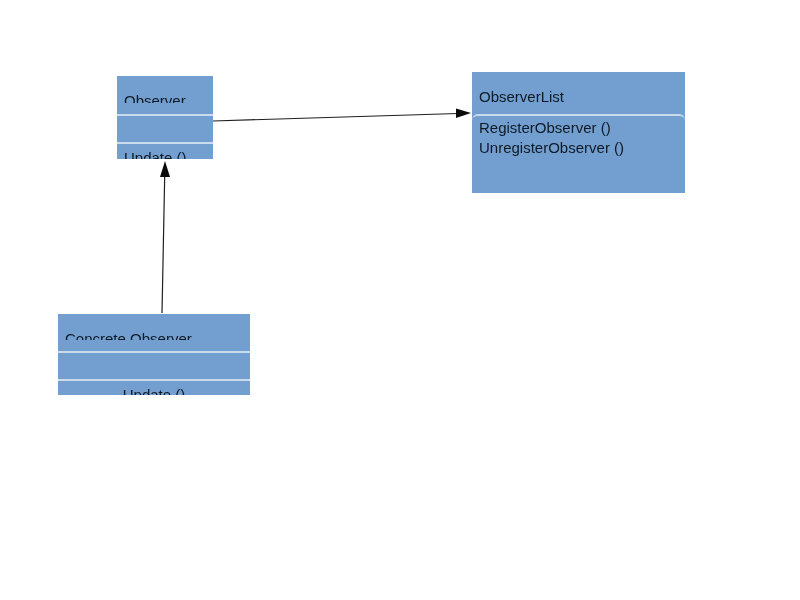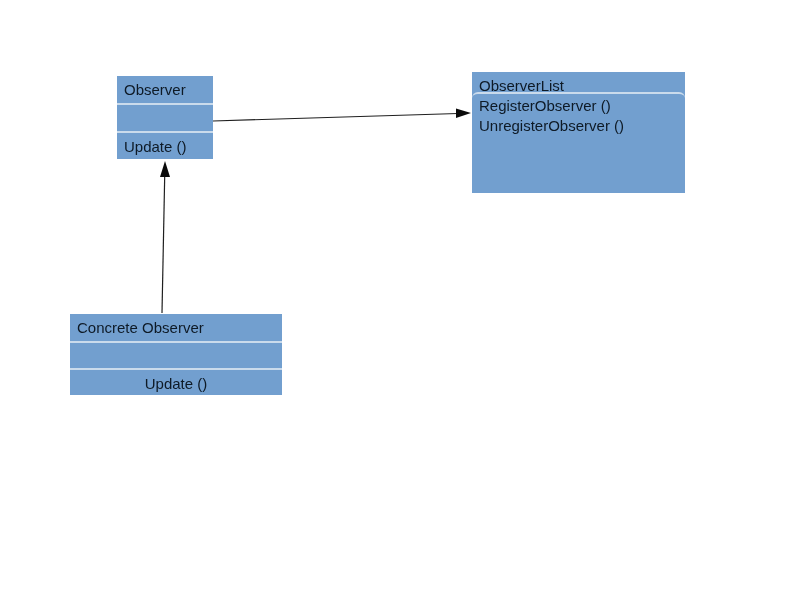--- a/index.html
+++ b/index.html
@@ -23,40 +23,41 @@
     box-sizing: border-box;
     display: flex;
     flex-direction: column;
   }
   .uml-row {
     box-sizing: border-box;
     padding: 3px 7px 4px 7px;
     line-height: 21px;
     white-space: nowrap;
     overflow: hidden;
+    margin-top: 11px;
   }
   .uml-row + .uml-row {
     border-top: 2px solid #cadbec;
   }
   .uml-methods {
     line-height: 20px;
     padding-top: 2px;
   }
   
   #box-observer { left: 117px; top: 76px; width: 96px; height: 83px; }
   #box-observer .uml-title   { height: 27px; }
   #box-observer .uml-attrs   { height: 28px; }
   #box-observer .uml-methods { height: 28px; padding-top: 3px; line-height: 21px; }
   
   #box-subject { left: 472px; top: 72px; width: 213px; height: 121px; }
   #box-subject .uml-title   { height: 27px; }
   #box-subject .uml-attrs   { height: 20px; text-decoration: underline; }
   #box-subject .uml-methods { height: 66px; border-radius: 6px; }
   
-  #box-concrete { left: 70px; top: 314px; width: 212px; height: 81px; }
+  #box-concrete { left: 58px; top: 314px; width: 192px; height: 81px; }
   #box-concrete .uml-title   { height: 27px; }
   #box-concrete .uml-attrs   { height: 27px; }
   #box-concrete .uml-methods { height: 27px; text-align: center; padding-top: 3px; line-height: 21px; }
   .arrow-layer {
     position: absolute;
     left: 0;
     top: 0;
     pointer-events: none;
   }
   .arrow-line {

